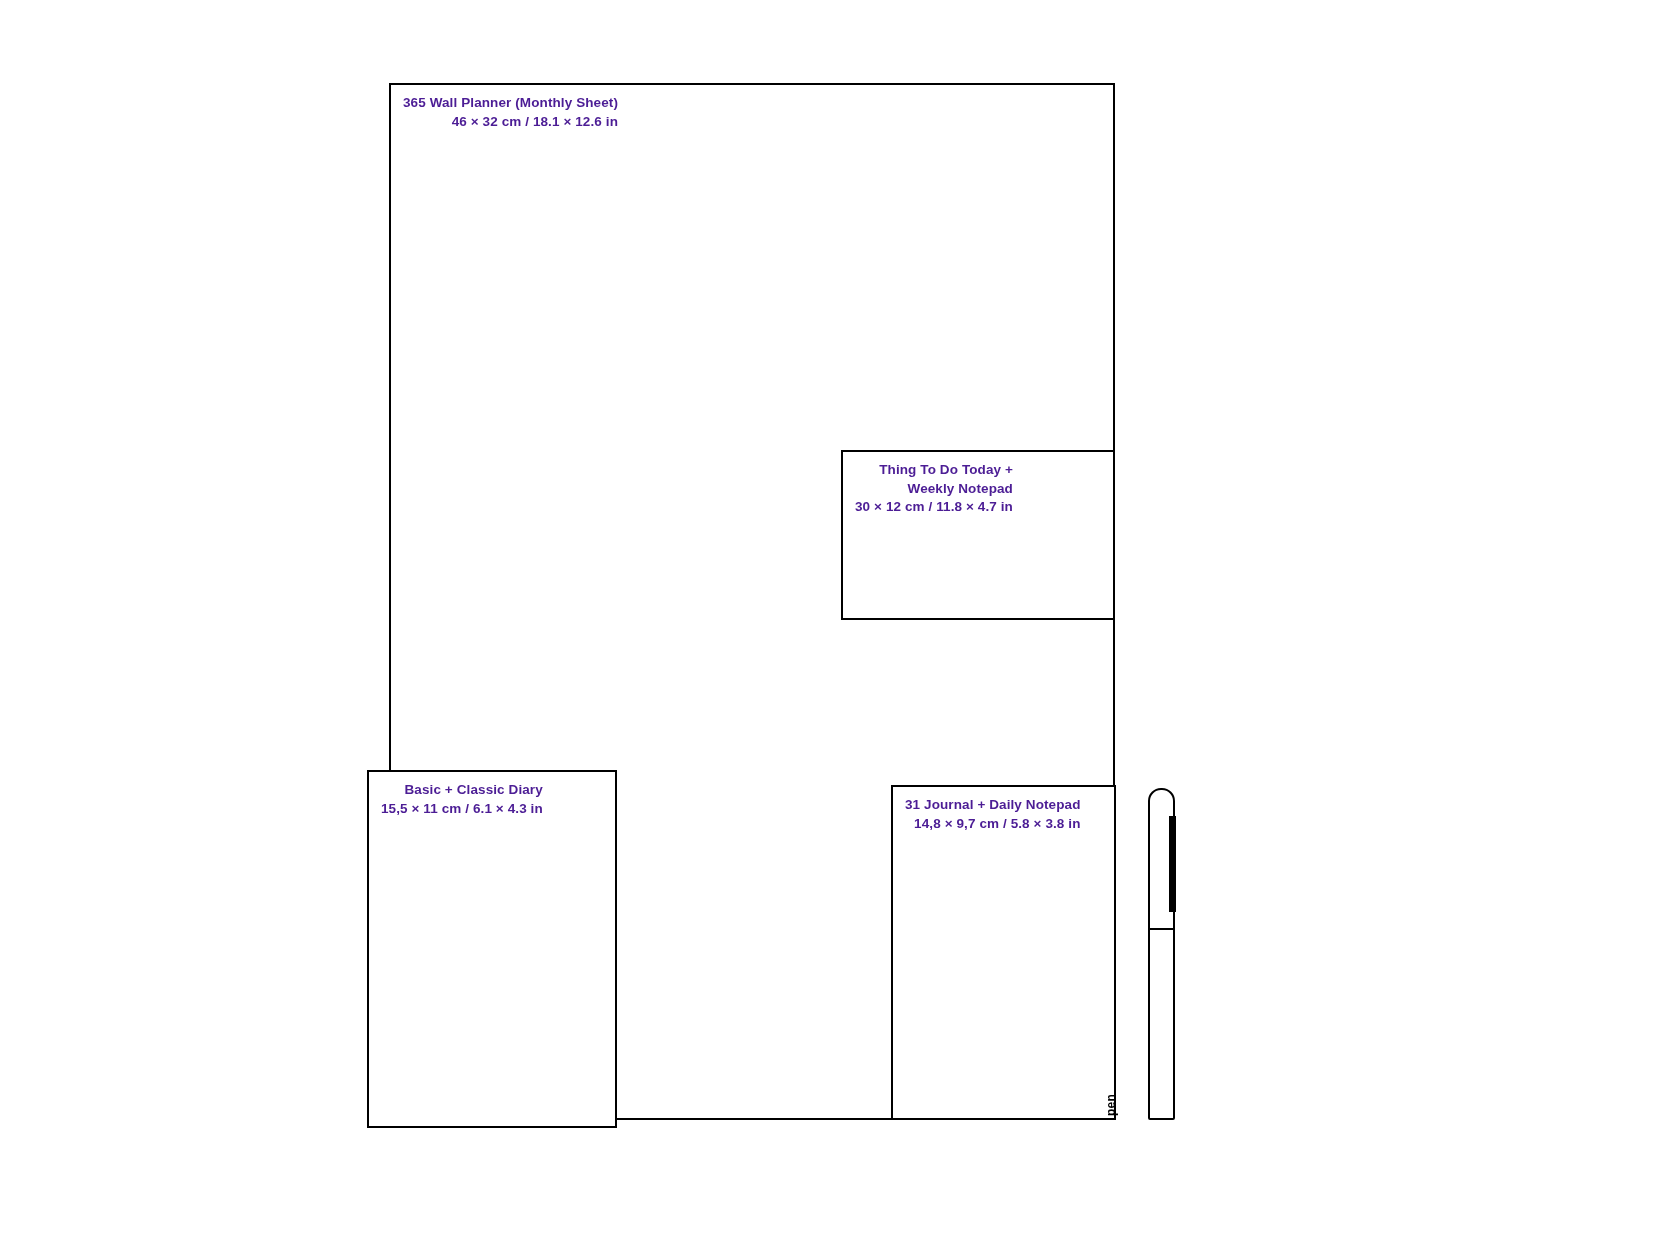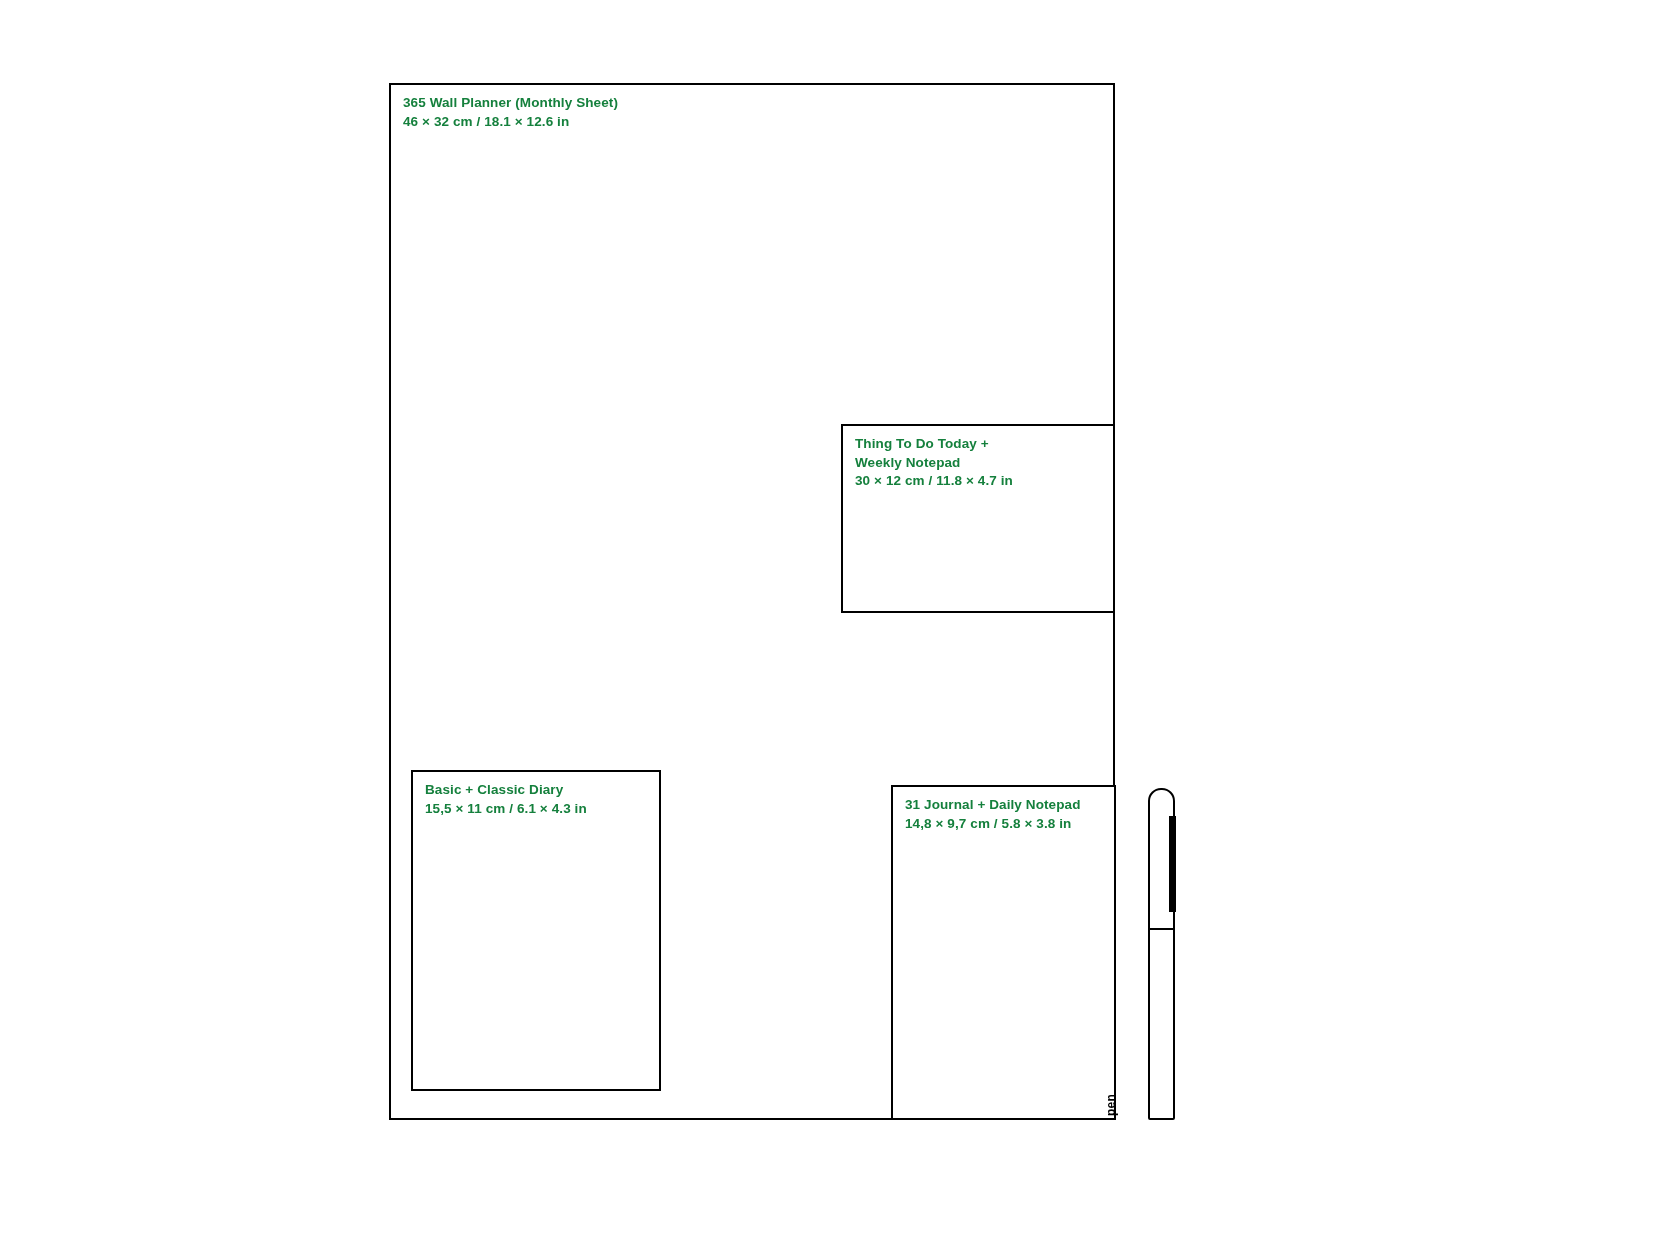--- a/index.html
+++ b/index.html
@@ -27,53 +27,54 @@
     border: 2px solid #000000;
     background: #ffffff;
   }
   .box .label {
     position: absolute;
     left: 12px;
     top: 9px;
     font-size: 13.5px;
     font-weight: bold;
     line-height: 1.38;
-    color: #15803d;
+    color: #4c1d95;
     letter-spacing: 0.1px;
     white-space: pre-line;
+    text-align: right;
   }
   
   #wall-planner {
     left: 389px;
     top: 83px;
     width: 726px;
     height: 1037px;
     z-index: 1;
   }
   #todo-weekly {
     left: 841px;
-    top: 424px;
+    top: 450px;
     width: 274px;
-    height: 189px;
+    height: 170px;
     z-index: 2;
     text-decoration: underline;
   }
   #journal-365 {
     left: 752px;
     top: 598px;
     width: 364px;
     height: 522px;
     background: #FFDD00;
     z-index: 4;
   }
   #basic-classic {
-    left: 411px;
+    left: 367px;
     top: 770px;
     width: 250px;
-    height: 321px;
+    height: 358px;
     z-index: 3;
   }
   #journal-31 {
     left: 891px;
     top: 785px;
     width: 225px;
     height: 335px;
     z-index: 3;
   }
   

